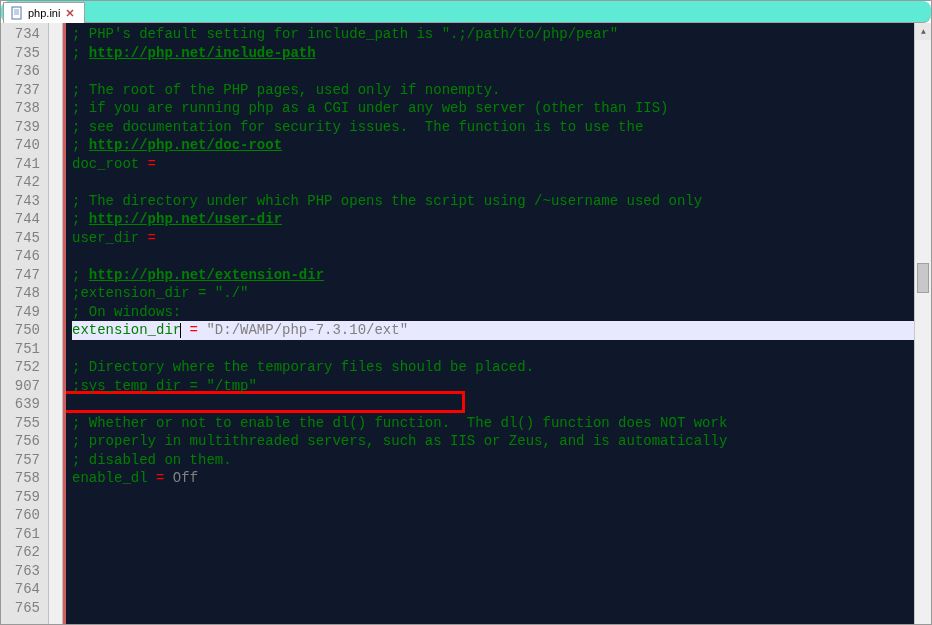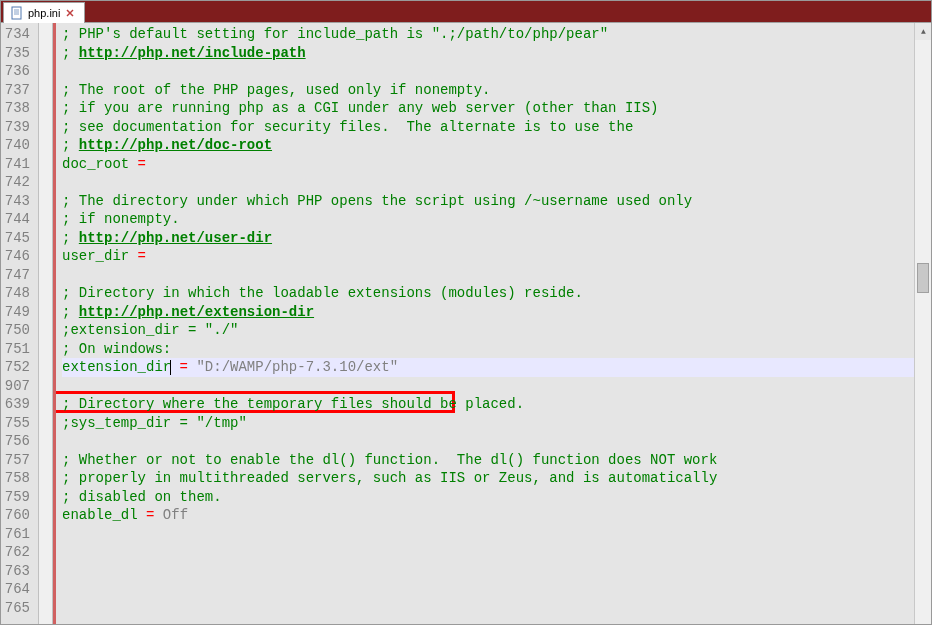--- a/index.html
+++ b/index.html
@@ -6,25 +6,26 @@
   body {
     font-family: Consolas, "Courier New", monospace;
     font-size: 14px;
     background: #ffffff;
     overflow: hidden;
     width: 932px;
     height: 625px;
     border: 1px solid #999;
   }
   .tab-bar {
-    background: #7f1d1d;
+    background: #5eead4;
     border-bottom: 1px solid #a0a0a0;
     height: 22px;
     display: flex;
     align-items: stretch;
+    border-radius: 8px;
   }
   .tab {
     background: #ffffff;
     border: 1px solid #a0a0a0;
     border-bottom: none;
     padding: 1px 8px 1px 6px;
     display: flex;
     align-items: center;
     gap: 4px;
     font-family: Arial, sans-serif;
@@ -49,21 +50,21 @@
     cursor: pointer;
   }
   .editor-container {
     display: flex;
     height: calc(625px - 24px);
     position: relative;
   }
   .gutter {
     background: #e4e4e4;
     border-right: 1px solid #c0c0c0;
-    width: 38px;
+    width: 48px;
     flex-shrink: 0;
     text-align: right;
     padding-right: 8px;
     padding-top: 2px;
   }
   .gutter-line {
     color: #808080;
     font-size: 14px;
     line-height: 18.5px;
     height: 18.5px;
@@ -77,21 +78,21 @@
   .change-margin {
     width: 3px;
     background: #d06060;
     flex-shrink: 0;
   }
   .code-area {
     flex: 1;
     padding-left: 6px;
     padding-top: 2px;
     position: relative;
-    background: #e5e5e5;
+    background: #0f172a;
     overflow: hidden;
   }
   .code-line {
     line-height: 18.5px;
     height: 18.5px;
     white-space: pre;
     position: relative;
   }
   .comment { color: #008000; }
   .link { color: #008000; text-decoration: underline; font-weight: bold; }
@@ -201,30 +202,28 @@
     </div>
   <div class="fold-margin"></div>
   <div class="change-margin"></div>
   <div class="code-area" id="code-area">
     <div class="red-box" id="redbox" style="top: 368px; left: -6px; width: 405px; height: 22px;"></div>
   <div class="code-line"><span class="comment">; PHP's default setting for include_path is ".;/path/to/php/pear"</span></div>
       <div class="code-line"><span class="comment">; </span><span class="link">http://php.net/include-path</span></div>
       <div class="code-line">&nbsp;</div>
       <div class="code-line"><span class="comment">; The root of the PHP pages, used only if nonempty.</span></div>
       <div class="code-line"><span class="comment">; if you are running php as a CGI under any web server (other than IIS)</span></div>
-      <div class="code-line"><span class="comment">; see documentation for security files.  The alternate is to use the</span></div>
+      <div class="code-line"><span class="comment">; see documentation for security issues.  The function is to use the</span></div>
       <div class="code-line"><span class="comment">; </span><span class="link">http://php.net/doc-root</span></div>
       <div class="code-line"><span class="directive">doc_root</span><span class="eq"> =</span></div>
       <div class="code-line">&nbsp;</div>
       <div class="code-line"><span class="comment">; The directory under which PHP opens the script using /~username used only</span></div>
-      <div class="code-line"><span class="comment">; if nonempty.</span></div>
       <div class="code-line"><span class="comment">; </span><span class="link">http://php.net/user-dir</span></div>
       <div class="code-line"><span class="directive">user_dir</span><span class="eq"> =</span></div>
       <div class="code-line">&nbsp;</div>
-      <div class="code-line"><span class="comment">; Directory in which the loadable extensions (modules) reside.</span></div>
       <div class="code-line"><span class="comment">; </span><span class="link">http://php.net/extension-dir</span></div>
       <div class="code-line"><span class="comment">;extension_dir = "./"</span></div>
       <div class="code-line"><span class="comment">; On windows:</span></div>
       <div class="code-line highlighted-line"><span class="directive">extension_dir</span><span class="text-cursor"></span><span class="eq"> = </span><span class="value">"D:/WAMP/php-7.3.10/ext"</span></div>
       <div class="code-line">&nbsp;</div>
       <div class="code-line"><span class="comment">; Directory where the temporary files should be placed.</span></div>
       <div class="code-line"><span class="comment">;sys_temp_dir = "/tmp"</span></div>
       <div class="code-line">&nbsp;</div>
       <div class="code-line"><span class="comment">; Whether or not to enable the dl() function.  The dl() function does NOT work</span></div>
       <div class="code-line"><span class="comment">; properly in multithreaded servers, such as IIS or Zeus, and is automatically</span></div>

